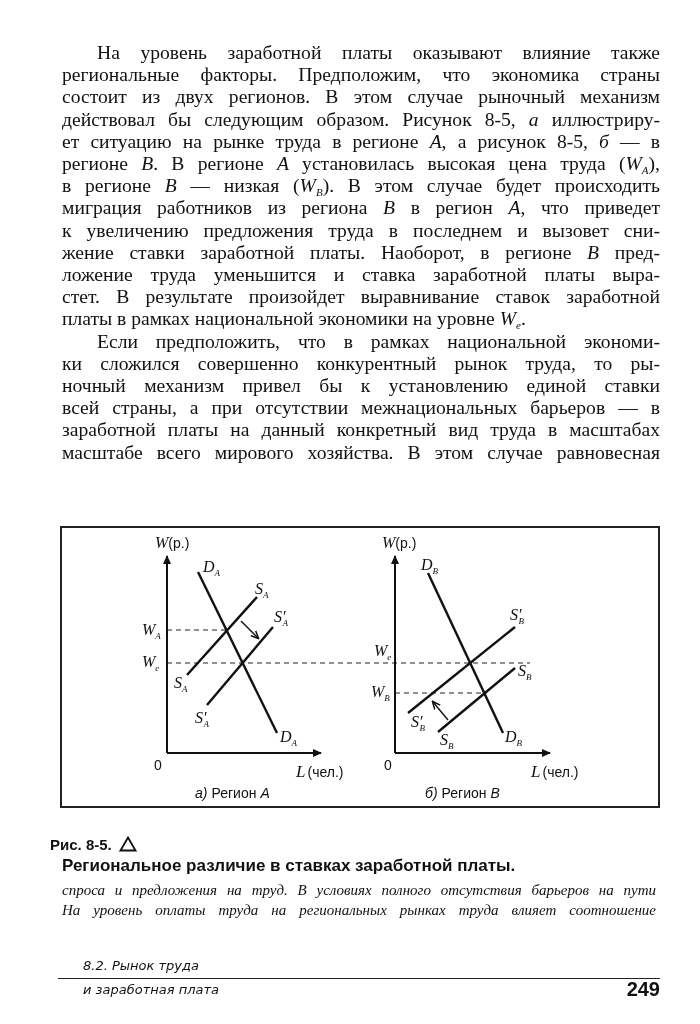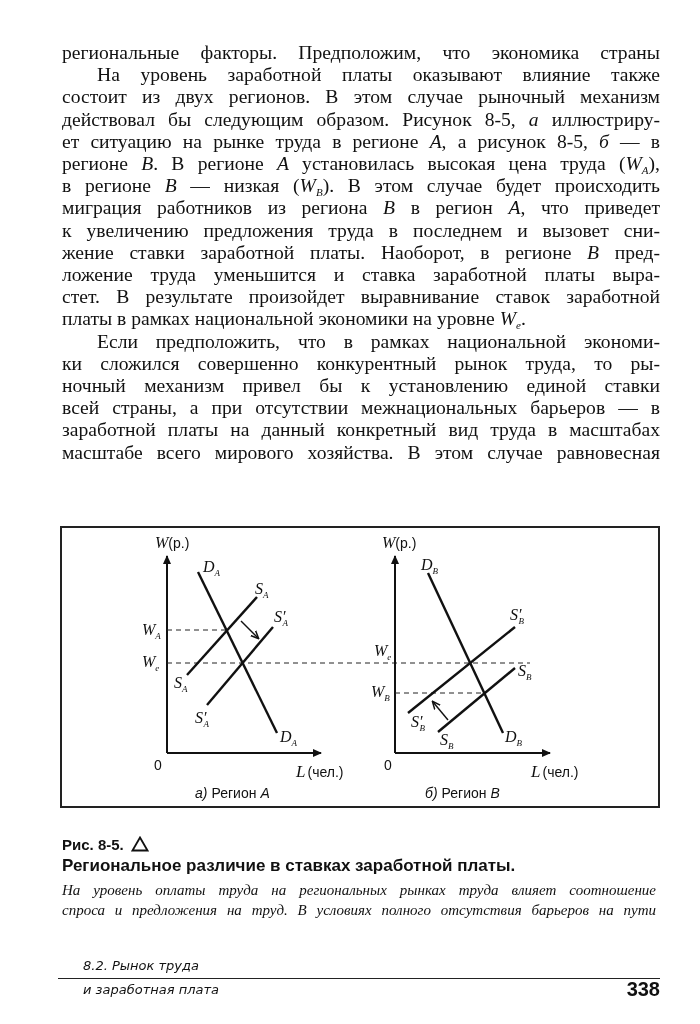--- a/index.html
+++ b/index.html
@@ -21,21 +21,21 @@
 
   .figure-frame {
     position: absolute; left: 60px; top: 526px; width: 600px; height: 282px;
     border: 2px solid #222; box-sizing: border-box;
   }
   svg.chart { position: absolute; left: 0; top: 0; width: 700px; height: 1024px; pointer-events: none; }
   svg.chart text { font-family: "Liberation Sans", "DejaVu Sans", sans-serif; fill: #111; }
   svg.chart .it { font-family: "Liberation Serif", "DejaVu Serif", serif; font-style: italic; }
 
   .caption-num {
-    position: absolute; left: 62px; top: 836px;
+    position: absolute; left: 50px; top: 836px;
     font-family: "Liberation Sans", "DejaVu Sans", sans-serif; font-weight: bold; font-size: 15px;
   }
   .tri-icon { display: inline-block; width: 18px; height: 16px; vertical-align: -2px; margin-left: 3px; }
   .caption-title {
     position: absolute; left: 62px; top: 856px;
     font-family: "Liberation Sans", "DejaVu Sans", sans-serif; font-weight: bold; font-size: 17px;
   }
   .caption-text {
     position: absolute; left: 62px; top: 880px; width: 594px;
     font-family: "Liberation Serif", "DejaVu Serif", serif; font-style: italic; font-size: 15px; line-height: 20px;
@@ -57,22 +57,22 @@
     font-family: "Liberation Sans", "DejaVu Sans", sans-serif; font-weight: bold; font-size: 20px;
   }
 </style>
 </head>
 <body>
 
 <div class="page">
 
   <div class="body-text">
     <p id="para0">
+        <span class="line first">На уровень заработной платы оказывают влияние также</span>
         <span class="line">региональные факторы. Предположим, что экономика страны</span>
-        <span class="line first">На уровень заработной платы оказывают влияние также</span>
         <span class="line">состоит из двух регионов. В этом случае рыночный механизм</span>
         <span class="line">действовал бы следующим образом. Рисунок 8-5, <i class="v">а</i> иллюстриру-</span>
         <span class="line">ет ситуацию на рынке труда в регионе <i class="v">A</i>, а рисунок 8-5, <i class="v">б</i> — в</span>
         <span class="line">регионе <i class="v">B</i>. В регионе <i class="v">A</i> установилась высокая цена труда (<i class="v">W</i><sub class="s">A</sub>),</span>
         <span class="line">в регионе <i class="v">B</i> — низкая (<i class="v">W</i><sub class="s">B</sub>). В этом случае будет происходить</span>
         <span class="line">миграция работников из региона <i class="v">B</i> в регион <i class="v">A</i>, что приведет</span>
         <span class="line">к увеличению предложения труда в последнем и вызовет сни-</span>
         <span class="line">жение ставки заработной платы. Наоборот, в регионе <i class="v">B</i> пред-</span>
         <span class="line">ложение труда уменьшится и ставка заработной платы выра-</span>
         <span class="line">стет. В результате произойдет выравнивание ставок заработной</span>
@@ -155,21 +155,21 @@
   </svg>
 
   <div class="caption-num">
     <span>Рис. 8-5.</span>
     <svg class="tri-icon" viewBox="0 0 18 16">
       <path d="M9,1.5 L16.5,14.5 L1.5,14.5 Z" fill="none" stroke="#111" stroke-width="1.8"></path>
     </svg>
   </div>
   <div class="caption-title">Региональное различие в ставках заработной платы.</div>
   <div class="caption-text" id="captionText">
+      <span class="line">спроса и предложения на труд. В условиях полного отсутствия барьеров на пути</span>
       <span class="line">На уровень оплаты труда на региональных рынках труда влияет соотношение</span>
-      <span class="line">спроса и предложения на труд. В условиях полного отсутствия барьеров на пути</span>
     </div>
 
   <div class="footer-line1">8.2. Рынок труда</div>
   <div class="footer-rule"></div>
   <div class="footer-line2">и заработная плата</div>
-  <div class="page-number">338</div>
+  <div class="page-number">249</div>
 </div>
 
 </body></html>

